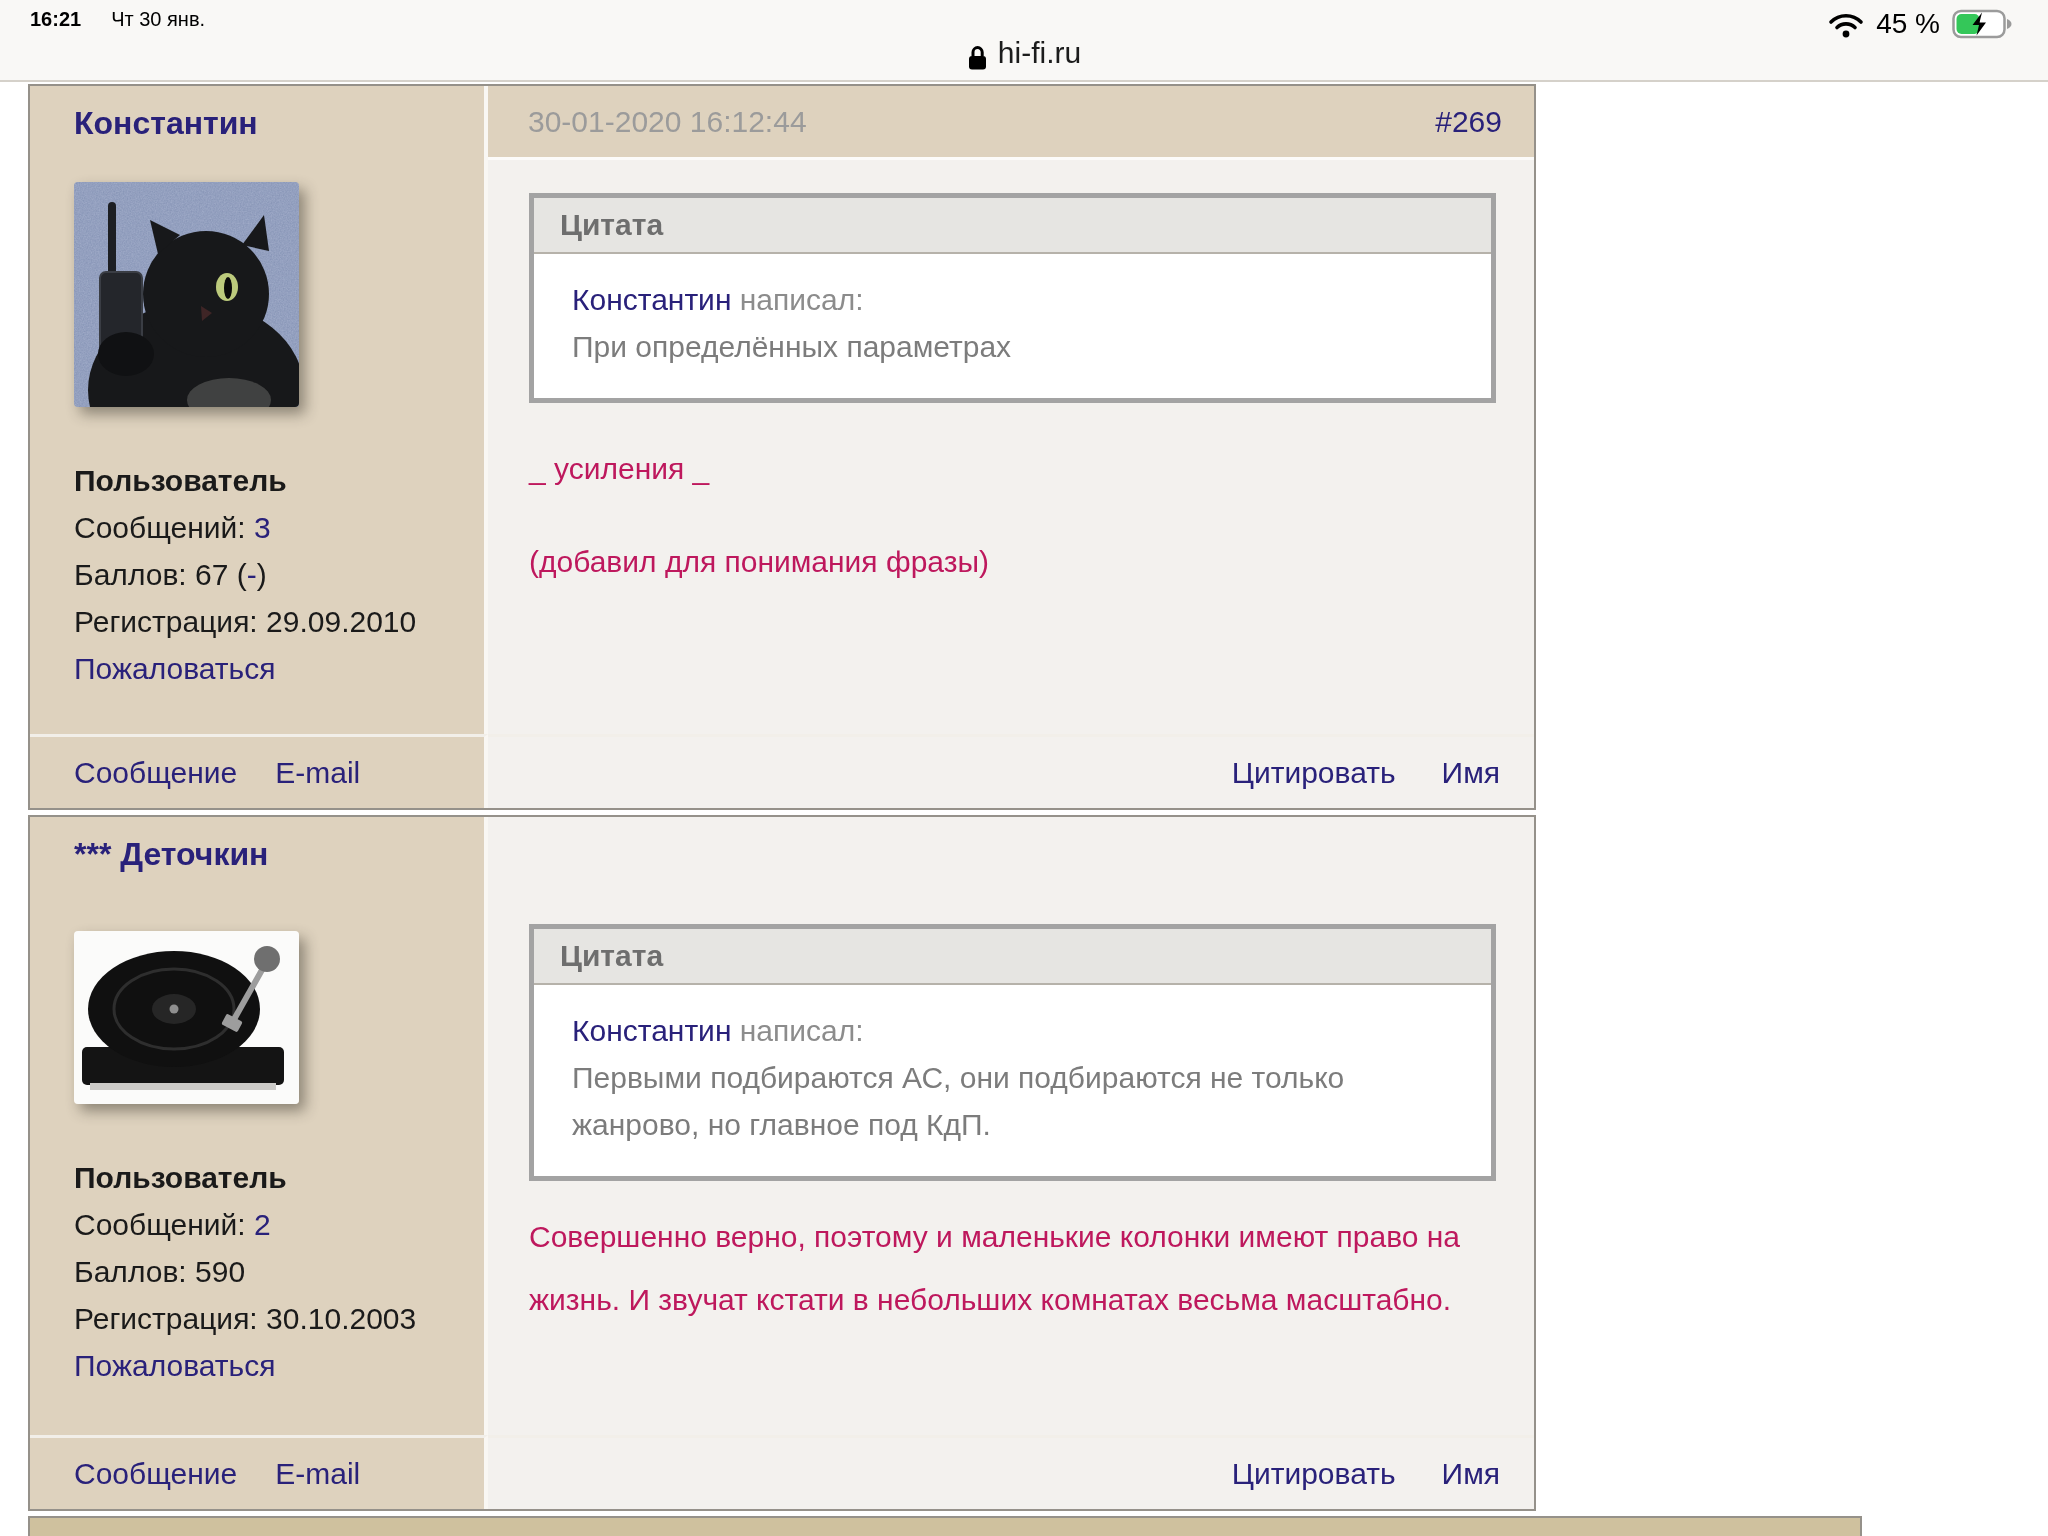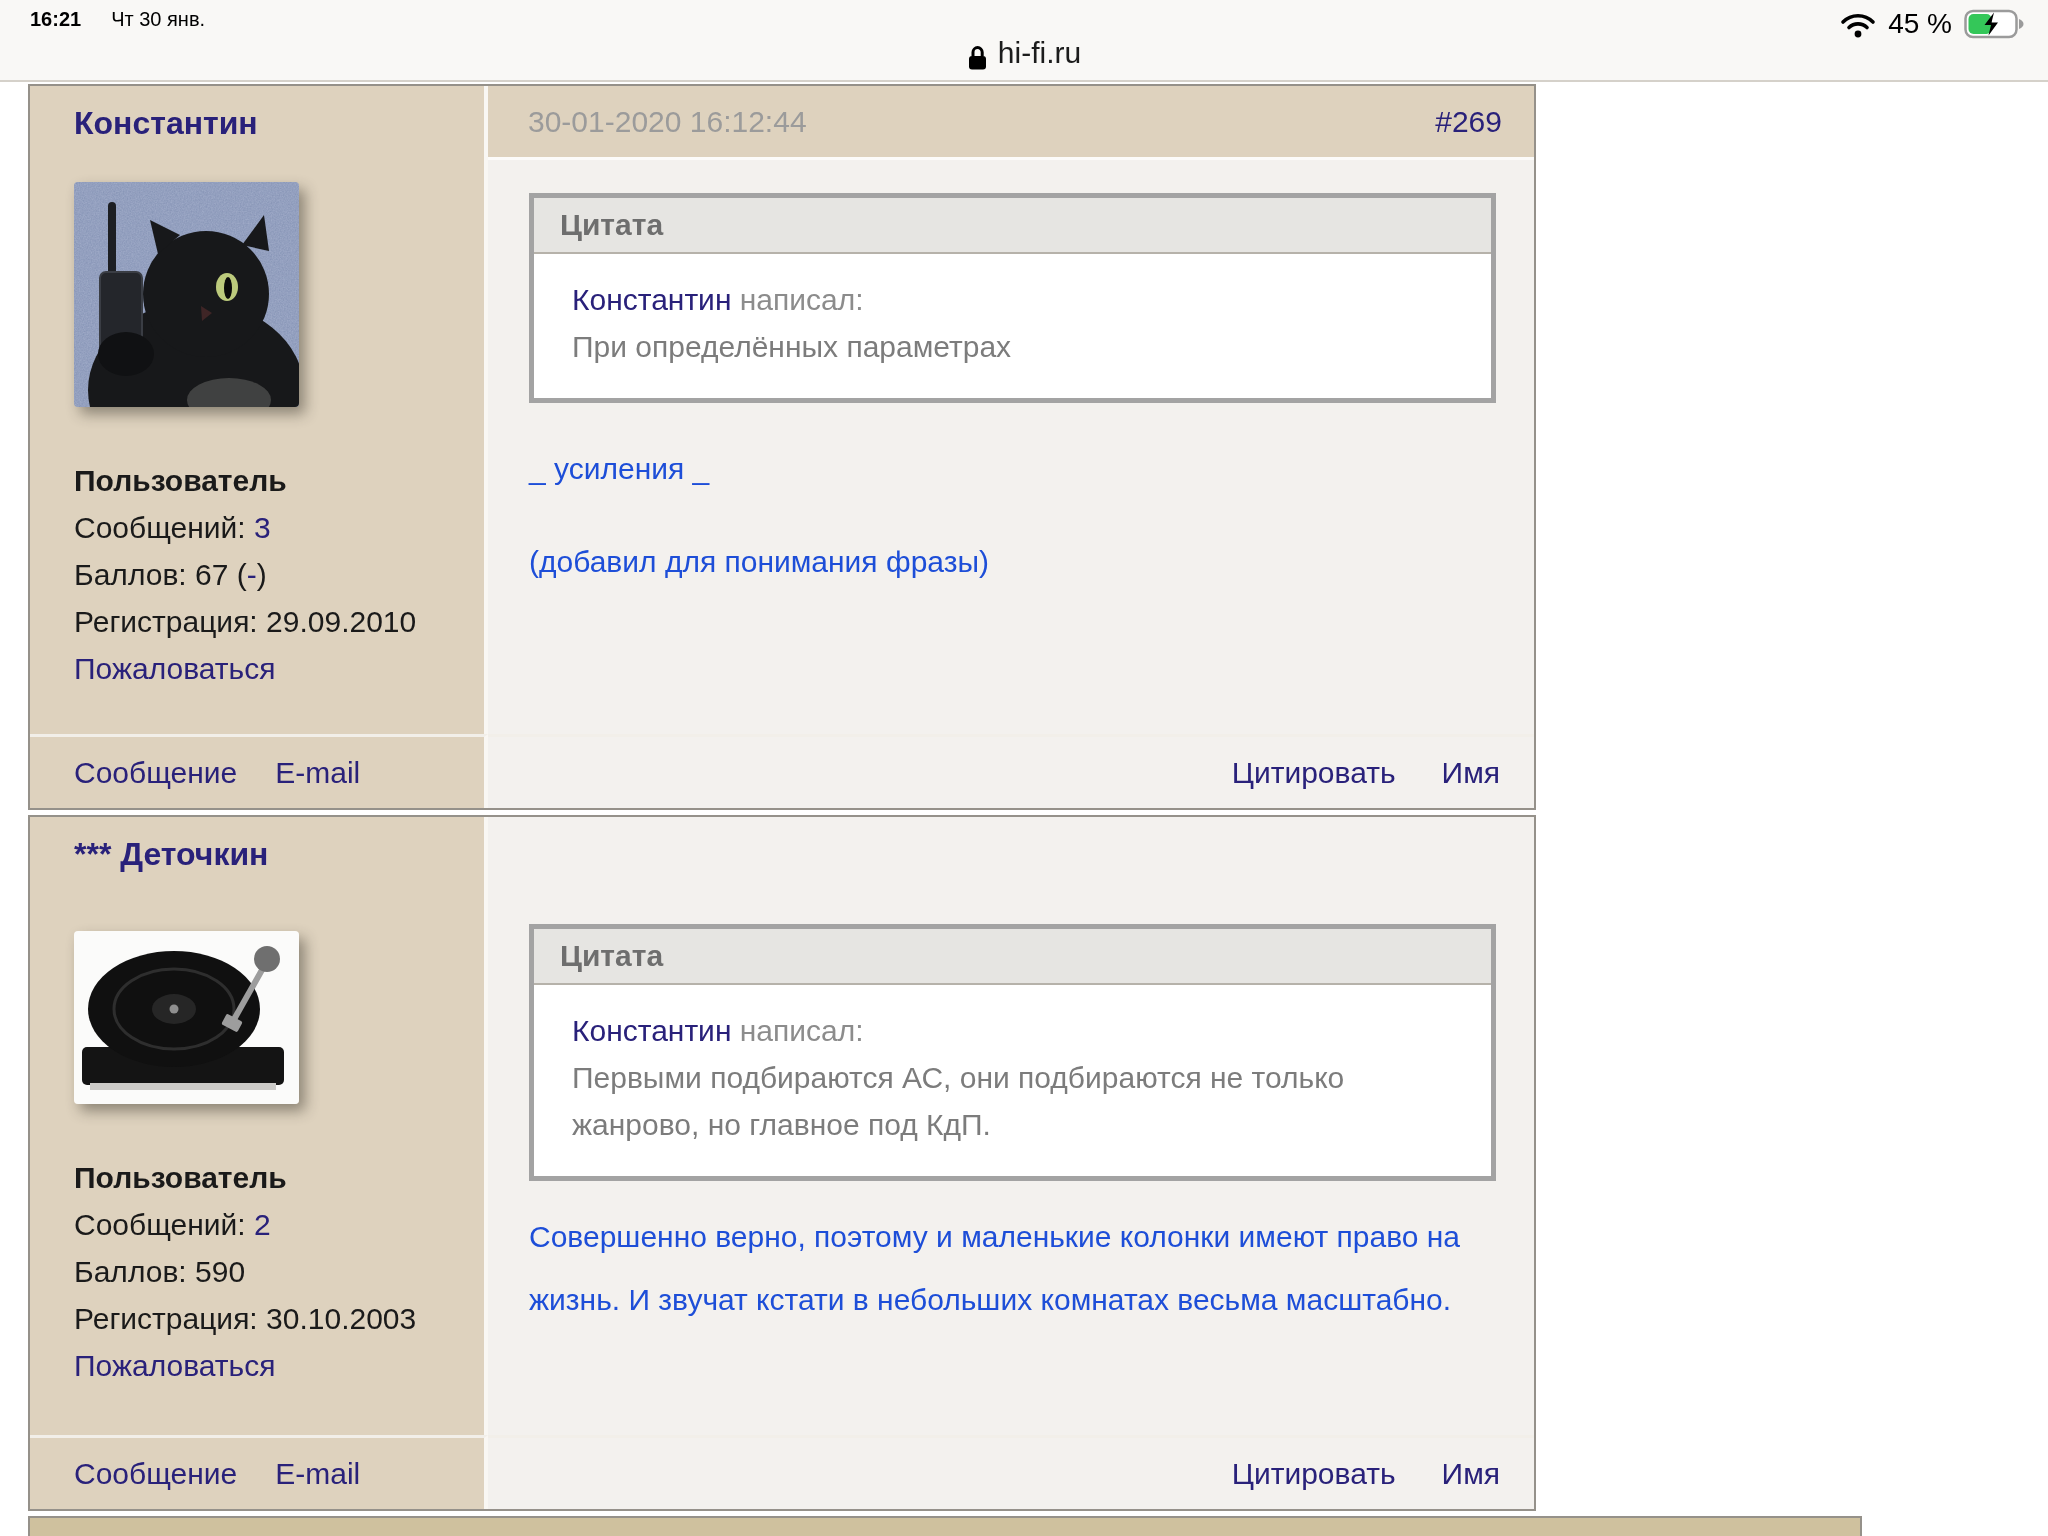--- a/index.html
+++ b/index.html
@@ -6,21 +6,21 @@
   html,body { background:#ffffff; }
   .screen{
     position:relative; width:2048px; height:1536px; overflow:hidden;
     background:#ffffff; font-family:"Liberation Sans", sans-serif; color:#121212;
   }
   
   .chrome{ position:relative; height:82px; background:#f9f8f6; border-bottom:2px solid #d5d1ca; }
   .status-left{ position:absolute; left:30px; top:8px; display:flex; gap:30px;
     font-size:20px; color:#000; }
   .status-left .time{ font-weight:700; }
-  .status-right{ position:absolute; right:24px; top:8px; display:flex; align-items:center; gap:12px;
+  .status-right{ position:absolute; right:36px; top:8px; display:flex; align-items:center; gap:12px;
     font-size:28px; color:#000; }
   .urlbar{ position:absolute; left:0; right:0; top:36px; height:42px;
     display:flex; justify-content:center; gap:10px;
     font-size:30px; color:#1c1c1c; cursor:pointer; }
   .icon{ display:inline-flex; align-items:center; }
   
   .page{ padding-top:2px; }
   .post{ margin:0 0 5px 28px; width:1508px; border:2px solid #95918a; background:#f3f1ee; }
   .row{ display:grid; grid-template-columns:458px 1fr; }
   .cell-l{ background:#ded2be; border-right:4px solid #f9f7f3; }
@@ -44,21 +44,21 @@
   .uline a{ color:#29217a; text-decoration:none; }
   .pbody{ padding:33px 38px 0 41px; }
   .quote{ border:5px solid #a3a3a3; background:#ffffff; }
   .quote-h{ height:56px; display:flex; align-items:center; padding:0 26px;
     background:#e6e5e2; border-bottom:2px solid #b6b2aa;
     font-size:30px; font-weight:700; color:#6e6e6e; }
   .quote-b{ padding:22px 38px 28px; font-size:30px; line-height:47px;border-radius:11px; }
   .qauthor{ color:#29217a; text-decoration:none; }
   .qwrote{ color:#8c8c8c; }
   .qtext{ color:#7c7c7c; }
-  .ptext{ font-size:30px; color:#1d4ed8; line-height:47px; }
+  .ptext{ font-size:30px; color:#be185d; line-height:47px; }
   .pa{ margin-top:42px; }
   .pb{ margin-top:46px; }
   .p2{ margin-top:24px; line-height:63px; max-width:1295px; }
   
   .footer .cell-l, .footer .cell-r{ height:74px; display:flex; align-items:center;
     border-top:3px solid #f2efe9; font-size:30px; }
   .footer .cell-l{ padding-left:44px; gap:38px; }
   .footer .cell-r{ justify-content:flex-end; gap:46px; padding-right:34px; }
   .footer a{ color:#29217a; text-decoration:none; }
   

